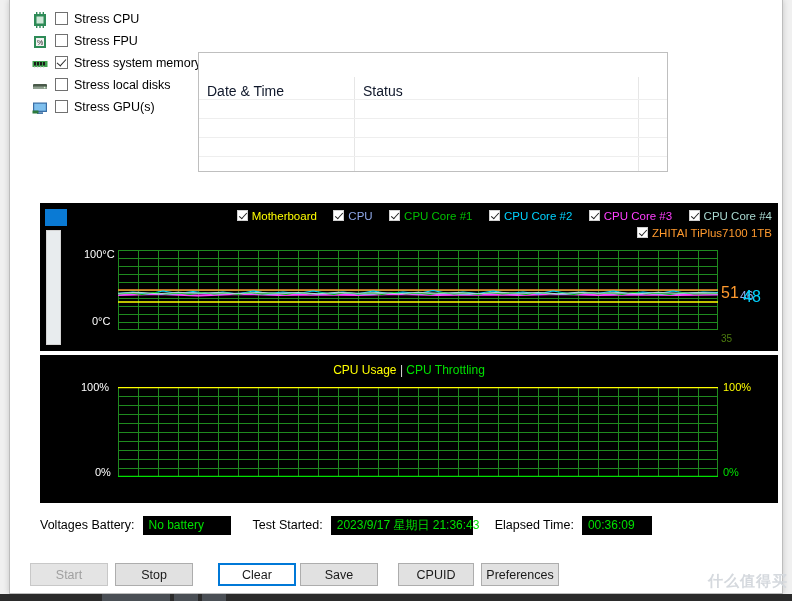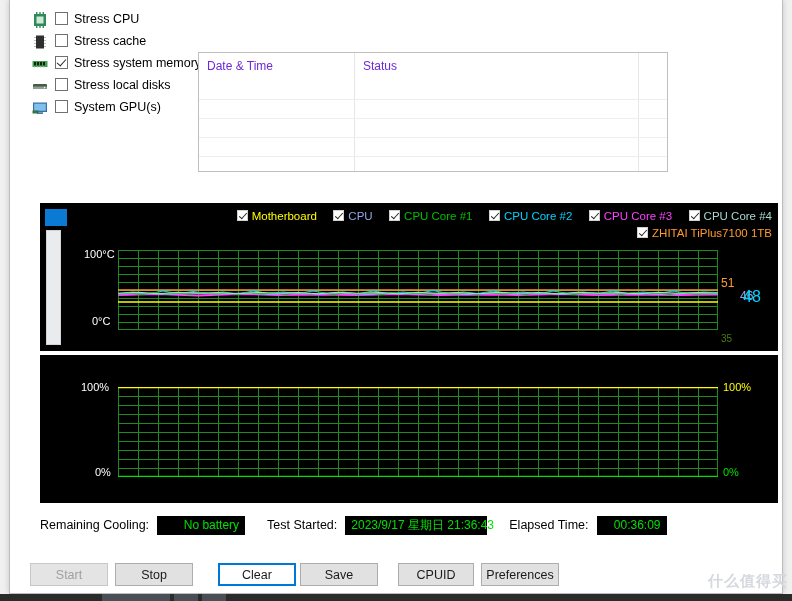--- a/index.html
+++ b/index.html
@@ -110,26 +110,27 @@
     border: 1px solid #bfbfbf;
     background: #ffffff;
     box-sizing: border-box;
     overflow: hidden;
   }
   .logtable .hdr {
     display: flex;
     height: 30px;
   }
   .logtable .hdr .c {
-    font-size: 12px;
-    color: #6d28d9;
+    font-size: 14px;
+    color: #0f172a;
     padding: 6px 0 0 8px;
     box-sizing: border-box;
     border-right: 1px solid #e6e6e6;
     height: 118px;
+    margin-top: 24px;
   }
   .logtable .hdr .c1 { width: 156px; }
   .logtable .hdr .c2 { width: 284px; }
   .logtable .hdr .c3 { width: 28px; border-right: none;}
   .rowlines { position: absolute; left: 0; top: 0; width:100%; height:100%; pointer-events:none;}
   .rowlines i {
     position: absolute; left: 0; right: 0; height: 1px; background: #eeeeee; display:block;
   }
 
   
@@ -244,21 +245,21 @@
     display: flex; align-items: center;
   }
   .st-label {
     font-size: 12.5px; color: #000; margin-right: 8px; white-space: nowrap;
   }
   .st-box {
     background: #000000;
     color: #00e000;
     font-size: 12px;
     height: 19px; line-height: 19px;
-    text-align: right;
+    text-align: left;
     margin-right: 22px;
     white-space: nowrap;
     padding: 0 6px;
     box-sizing: border-box;
   }
 
   
   .btnrow { position: absolute; left: 12px; top: 563px; width: 760px; height: 24px;}
   .btn {
     position: absolute;
@@ -315,40 +316,32 @@
                   <rect x="4" y="14" width="1.4" height="2"></rect>
                   <rect x="7.3" y="14" width="1.4" height="2"></rect>
                   <rect x="10.6" y="14" width="1.4" height="2"></rect>
                 </g>
             </svg>
           </span>
           <span class="cb"></span>
           <span class="stress-label">Stress CPU</span>
         </div>
 
-
         <div class="stress-row">
           <span class="sicon">
             <svg width="16" height="16" viewBox="0 0 16 16">
-              <rect x="4" y="1.5" width="8" height="13" fill="#2f2f2f"></rect>
-              <g fill="#b9b9b9">
-                  <rect x="2" y="3" width="2" height="1"></rect>
-                  <rect x="2" y="6" width="2" height="1"></rect>
-                  <rect x="2" y="9" width="2" height="1"></rect>
-                  <rect x="2" y="12" width="2" height="1"></rect>
-                  <rect x="12" y="3" width="2" height="1"></rect>
-                  <rect x="12" y="6" width="2" height="1"></rect>
-                  <rect x="12" y="9" width="2" height="1"></rect>
-                  <rect x="12" y="12" width="2" height="1"></rect>
-                </g>
+              <rect x="2" y="2" width="12" height="12" fill="#2e8b57"></rect>
+              <rect x="4" y="4" width="8" height="8" fill="#f2f2f2"></rect>
+              <text x="8" y="11" font-size="7" text-anchor="middle" fill="#1a1a1a" font-family="Liberation Sans, sans-serif">%</text>
             </svg>
           </span>
           <span class="cb"></span>
-          <span class="stress-label">Stress cache</span>
-        </div>
+          <span class="stress-label">Stress FPU</span>
+        </div>
+
 
         <div class="stress-row">
           <span class="sicon">
             <svg width="16" height="16" viewBox="0 0 16 16">
               <rect x="0.5" y="5" width="15" height="6" fill="#3fa34d"></rect>
               <g fill="#1b1b1b">
                   <rect x="2" y="6" width="2" height="3.4"></rect>
                   <rect x="5" y="6" width="2" height="3.4"></rect>
                   <rect x="8" y="6" width="2" height="3.4"></rect>
                   <rect x="11" y="6" width="2" height="3.4"></rect>
@@ -380,21 +373,21 @@
         <div class="stress-row">
           <span class="sicon">
             <svg width="16" height="16" viewBox="0 0 16 16">
               <rect x="1" y="2.5" width="14" height="9.5" fill="#3a6ea5"></rect>
               <rect x="2.2" y="3.7" width="11.6" height="7" fill="#7fc0ee"></rect>
               <rect x="5" y="12.3" width="6" height="1.6" fill="#3a6ea5"></rect>
               <rect x="0.5" y="10.5" width="6" height="3" fill="#2d7a3d"></rect>
             </svg>
           </span>
           <span class="cb"></span>
-          <span class="stress-label">System GPU(s)</span>
+          <span class="stress-label">Stress GPU(s)</span>
         </div>
       </div>
 
       <div class="logtable">
         <div class="rowlines">
           <i style="top:46px"></i>
             <i style="top:65px"></i>
             <i style="top:84px"></i>
             <i style="top:103px"></i>
         </div>
@@ -494,27 +487,32 @@
             <path d="M0 40 L600 40" stroke="#ff9a2e" stroke-width="1.6" fill="none"></path>
             <path d="M0 52 L600 52" stroke="#ffff00" stroke-width="1.4" fill="none"></path>
             <path d="M0 45 L40 44 L80 45.5 L120 44 L160 45 L200 44.5 L240 45 L280 44 L320 45 L360 44.5 L400 45 L440 44 L480 45 L520 44.5 L560 45 L600 44.5" stroke="#ff40ff" stroke-width="1.8" fill="none"></path>
             <path d="M0 44 L25 43 L50 44.4 L75 42.6 L100 44 L125 43 L150 44.4 L175 43 L200 44 L225 43.2 L250 44.4 L275 42.8 L300 44 L325 43.4 L350 44.4 L375 43 L400 44 L425 43.2 L450 44.4 L475 43 L500 44 L525 43.4 L550 44.4 L575 43 L600 44" stroke="#8fa8e8" stroke-width="1.2" fill="none"></path>
             <path d="M0 43.5 L15 42 L30 44 L45 41 L60 43.5 L75 41.5 L90 43.5 L105 42 L120 44 L135 41 L150 43.5 L165 42 L180 43.5 L195 41 L210 43.5 L225 42 L240 43.8 L255 41 L270 43.5 L285 42 L300 43.5 L315 40.5 L330 43.5 L345 42 L360 43.5 L375 41 L390 43.5 L405 42 L420 43.8 L435 41 L450 43.5 L465 42 L480 43.5 L495 41 L510 43.5 L525 42 L540 43.5 L555 41 L570 43.5 L585 42 L600 42.5" stroke="#00d2ff" stroke-width="1.2" fill="none"></path>
             <path d="M0 44 L12 43 L24 44.5 L36 42.5 L48 44 L60 43 L72 44.5 L84 42.5 L96 44 L108 43 L120 44.5 L132 42.5 L144 44 L156 43 L168 44.5 L180 42.5 L192 44 L204 43 L216 44.5 L228 42.5 L240 44 L252 43 L264 44.5 L276 42.5 L288 44 L300 43 L312 44.5 L324 42.5 L336 44 L348 43 L360 44.5 L372 42.5 L384 44 L396 43 L408 44.5 L420 42.5 L432 44 L444 43 L456 44.5 L468 42.5 L480 44 L492 43 L504 44.5 L516 42.5 L528 44 L540 43 L552 44.5 L564 42.5 L576 44 L600 43.5" stroke="#00c000" stroke-width="1.2" fill="none"></path>
             <path d="M0 43.2 L20 42.4 L40 43.8 L60 42.4 L80 43.2 L100 42.6 L120 43.8 L140 42.4 L160 43.2 L180 42.6 L200 43.8 L220 42.4 L240 43.2 L260 42.6 L280 43.8 L300 42.4 L320 43.2 L340 42.6 L360 43.8 L380 42.4 L400 43.2 L420 42.6 L440 43.8 L460 42.4 L480 43.2 L500 42.6 L520 43.8 L540 42.4 L560 43.2 L580 42.6 L600 43" stroke="#a8d8d0" stroke-width="1.1" fill="none"></path>
           </svg>
         </div>
 
-        <div class="axlabel" style="left:681px; top:73px; color:#ff9a2e; font-size:12px;">51</div>
+        <div class="axlabel" style="left:681px; top:81px; color:#ff9a2e; font-size:16px;">51</div>
         <div class="axlabel" style="left:681px; top:92px; color:#4d7c0f; font-size:10px;margin-top:38px;">35</div>
         <div class="axlabel" style="left:700px; top:86px; color:#8fa8e8; font-size:12px;">46</div>
         <div class="axlabel" style="left:703px; top:85px; color:#00d2ff; font-size:16px;">48</div>
       </div>
 
       <div class="chart-usage">
+        <div class="chart-title">
+          <span style="color:#ffff00">CPU Usage</span>
+          <span style="color:#dddddd">|</span>
+          <span style="color:#00e000">CPU Throttling</span>
+        </div>
 
         <div class="axlabel" style="left:41px; top:26px;">100%</div>
         <div class="axlabel" style="left:55px; top:111px;">0%</div>
         <div class="axlabel" style="left:683px; top:26px; color:#ffff00;">100%</div>
         <div class="axlabel" style="left:683px; top:111px; color:#00e000;">0%</div>
 
         <div class="plot" style="left:78px; top:32px; width:600px; height:90px;">
           <svg width="600" height="90" viewBox="0 0 600 90">
             <g stroke="#1f8a1f" stroke-width="1">
               <line x1="0" y1="0.5" x2="600" y2="0.5"></line>
@@ -562,21 +560,21 @@
                 <line x1="580.5" y1="0" x2="580.5" y2="90"></line>
               <line x1="599.5" y1="0" x2="599.5" y2="90"></line>
             </g>
             <line x1="0" y1="0.5" x2="600" y2="0.5" stroke="#ffff00" stroke-width="1.4"></line>
             <line x1="0" y1="89.5" x2="600" y2="89.5" stroke="#00e000" stroke-width="1.4"></line>
           </svg>
         </div>
       </div>
 
       <div class="statusrow">
-        <span class="st-label">Remaining Cooling:</span>
+        <span class="st-label">Voltages Battery:</span>
         <span class="st-box" style="width:88px;">No battery</span>
         <span class="st-label">Test Started:</span>
         <span class="st-box" style="width:142px;">2023/9/17 星期日 21:36:43</span>
         <span class="st-label">Elapsed Time:</span>
         <span class="st-box" style="width:70px;">00:36:09</span>
       </div>
 
       <div class="btnrow">
         <div class="btn disabled" style="left:8px; width:78px;">Start</div>
         <div class="btn" style="left:93px; width:78px;">Stop</div>

